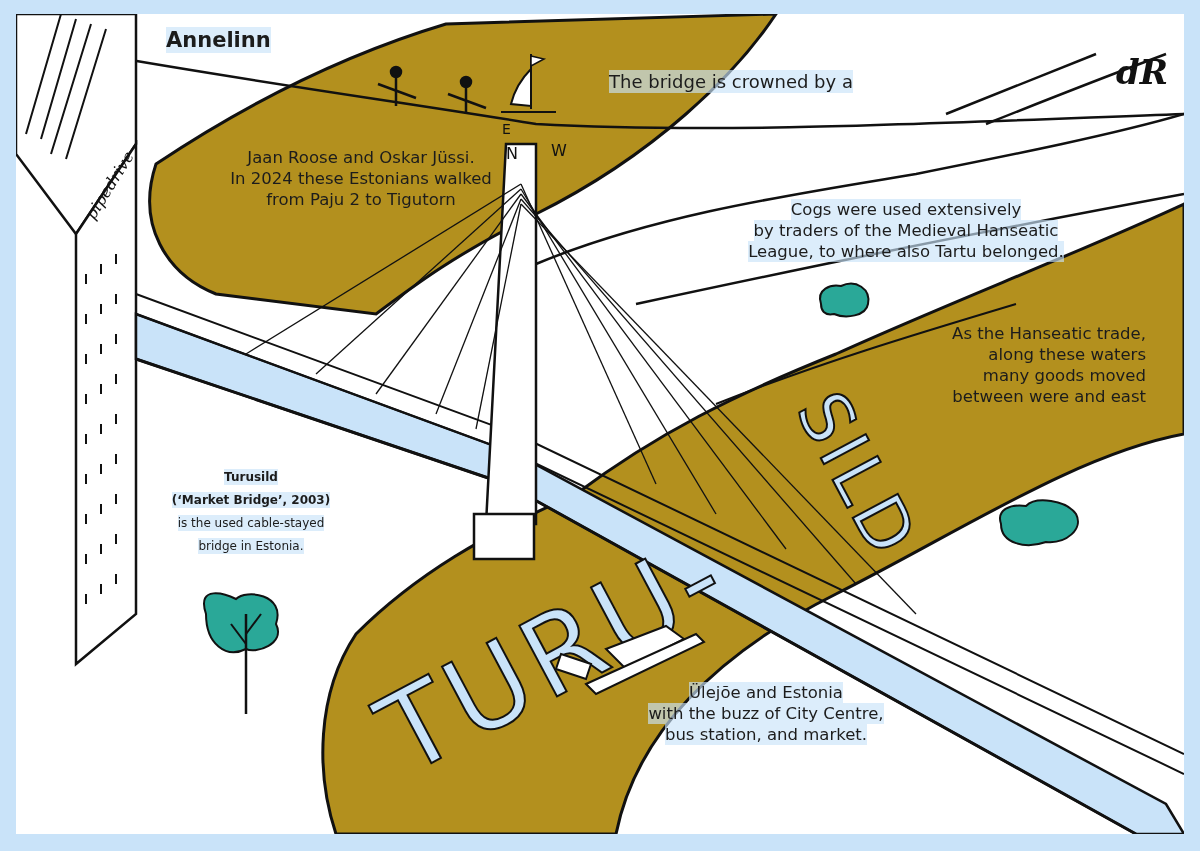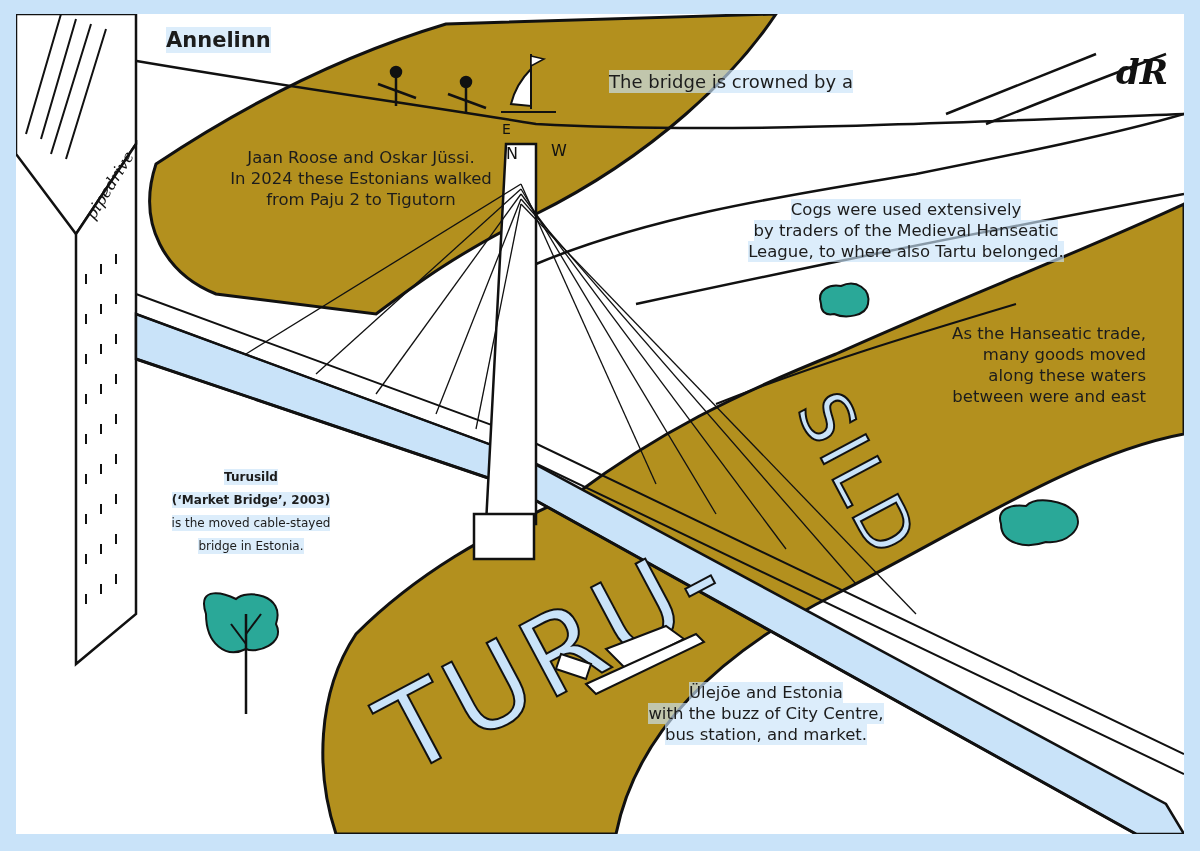--- a/index.html
+++ b/index.html
@@ -152,29 +152,29 @@
   </div>
 
   <div class="label" style="left:725px; top:140px; width:330px;margin-top:45px;">
     <span class="line"><span class="hl">Cogs were used extensively</span></span>
     <span class="line"><span class="hl">by traders of the Medieval Hanseatic</span></span>
     <span class="line"><span class="hl">League, to where also Tartu belonged.</span></span>
   </div>
 
   <div class="label onriver" style="left:930px; top:309px; width:200px;text-align:right;">
     <span class="line">As the Hanseatic trade,</span>
+    <span class="line">along these waters</span>
     <span class="line">many goods moved</span>
-    <span class="line">along these waters</span>
     <span class="line">between were and east</span>
   </div>
 
   <div class="label" style="left:110px; top:452px; width:250px; font-size:12px; line-height:23px;">
     <span class="line bold"><span class="hl">Turusild</span></span>
     <span class="line bold"><span class="hl">(‘Market Bridge’, 2003)</span></span>
-    <span class="line"><span class="hl">is the moved cable-stayed</span></span>
+    <span class="line"><span class="hl">is the used cable-stayed</span></span>
     <span class="line"><span class="hl">bridge in Estonia.</span></span>
   </div>
 
   <div class="label" style="left:605px; top:668px; width:290px;">
     <span class="line"><span class="hl">Ülejõe and Estonia</span></span>
     <span class="line"><span class="hl">with the buzz of City Centre,</span></span>
     <span class="line"><span class="hl">bus station, and market.</span></span>
   </div>
 </div>
 

